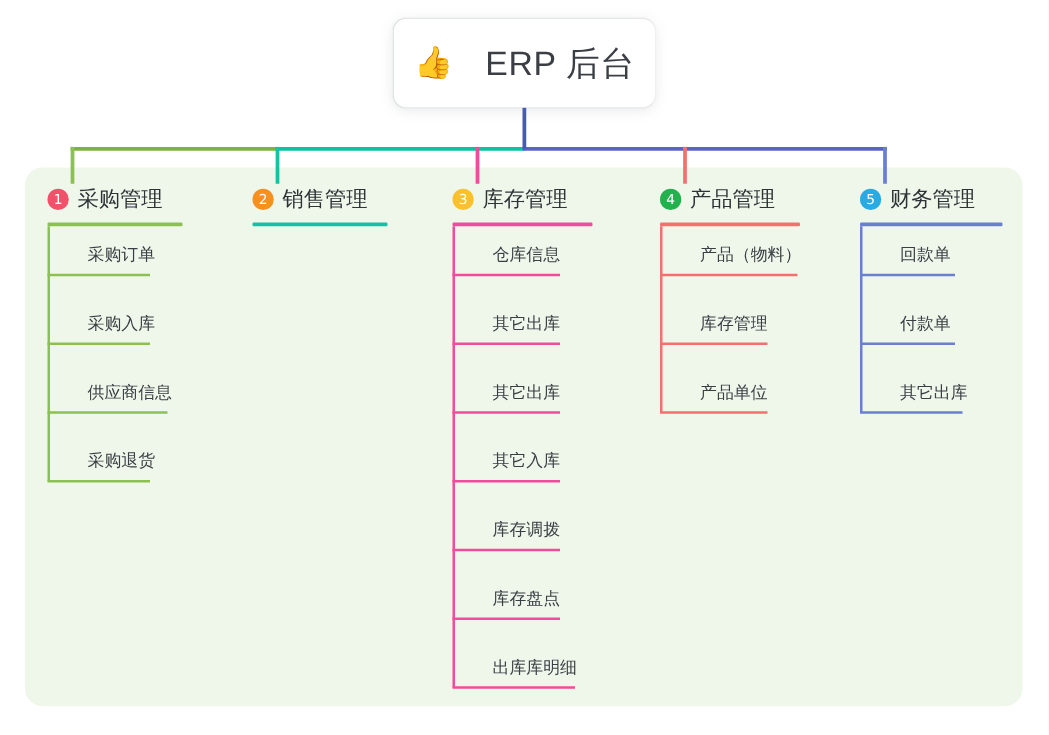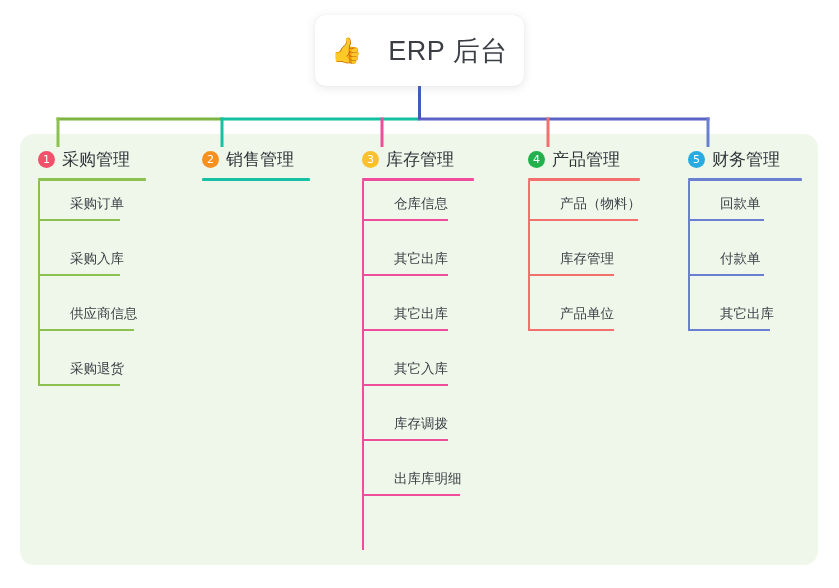--- a/index.html
+++ b/index.html
@@ -185,20 +185,24 @@
           </div>
           <div class="item">
             <span class="item-label">其它入库</span>
             <div class="item-rule" style="width: 86px; background: rgb(239, 77, 155);"></div>
           </div>
           <div class="item">
             <span class="item-label">库存调拨</span>
             <div class="item-rule" style="width: 86px; background: rgb(239, 77, 155);"></div>
           </div>
           <div class="item">
+            <span class="item-label">库存盘点</span>
+            <div class="item-rule" style="width: 86px; background: rgb(239, 77, 155);"></div>
+          </div>
+          <div class="item">
             <span class="item-label">出库库明细</span>
             <div class="item-rule" style="width: 98px; background: rgb(239, 77, 155);"></div>
           </div>
         </div>
       </div>
       <div class="col" style="left: 528px;">
         <div class="col-head">
           <span class="badge" style="background: rgb(34, 177, 76);">4</span>
           <span class="col-title">产品管理</span>
         </div>

